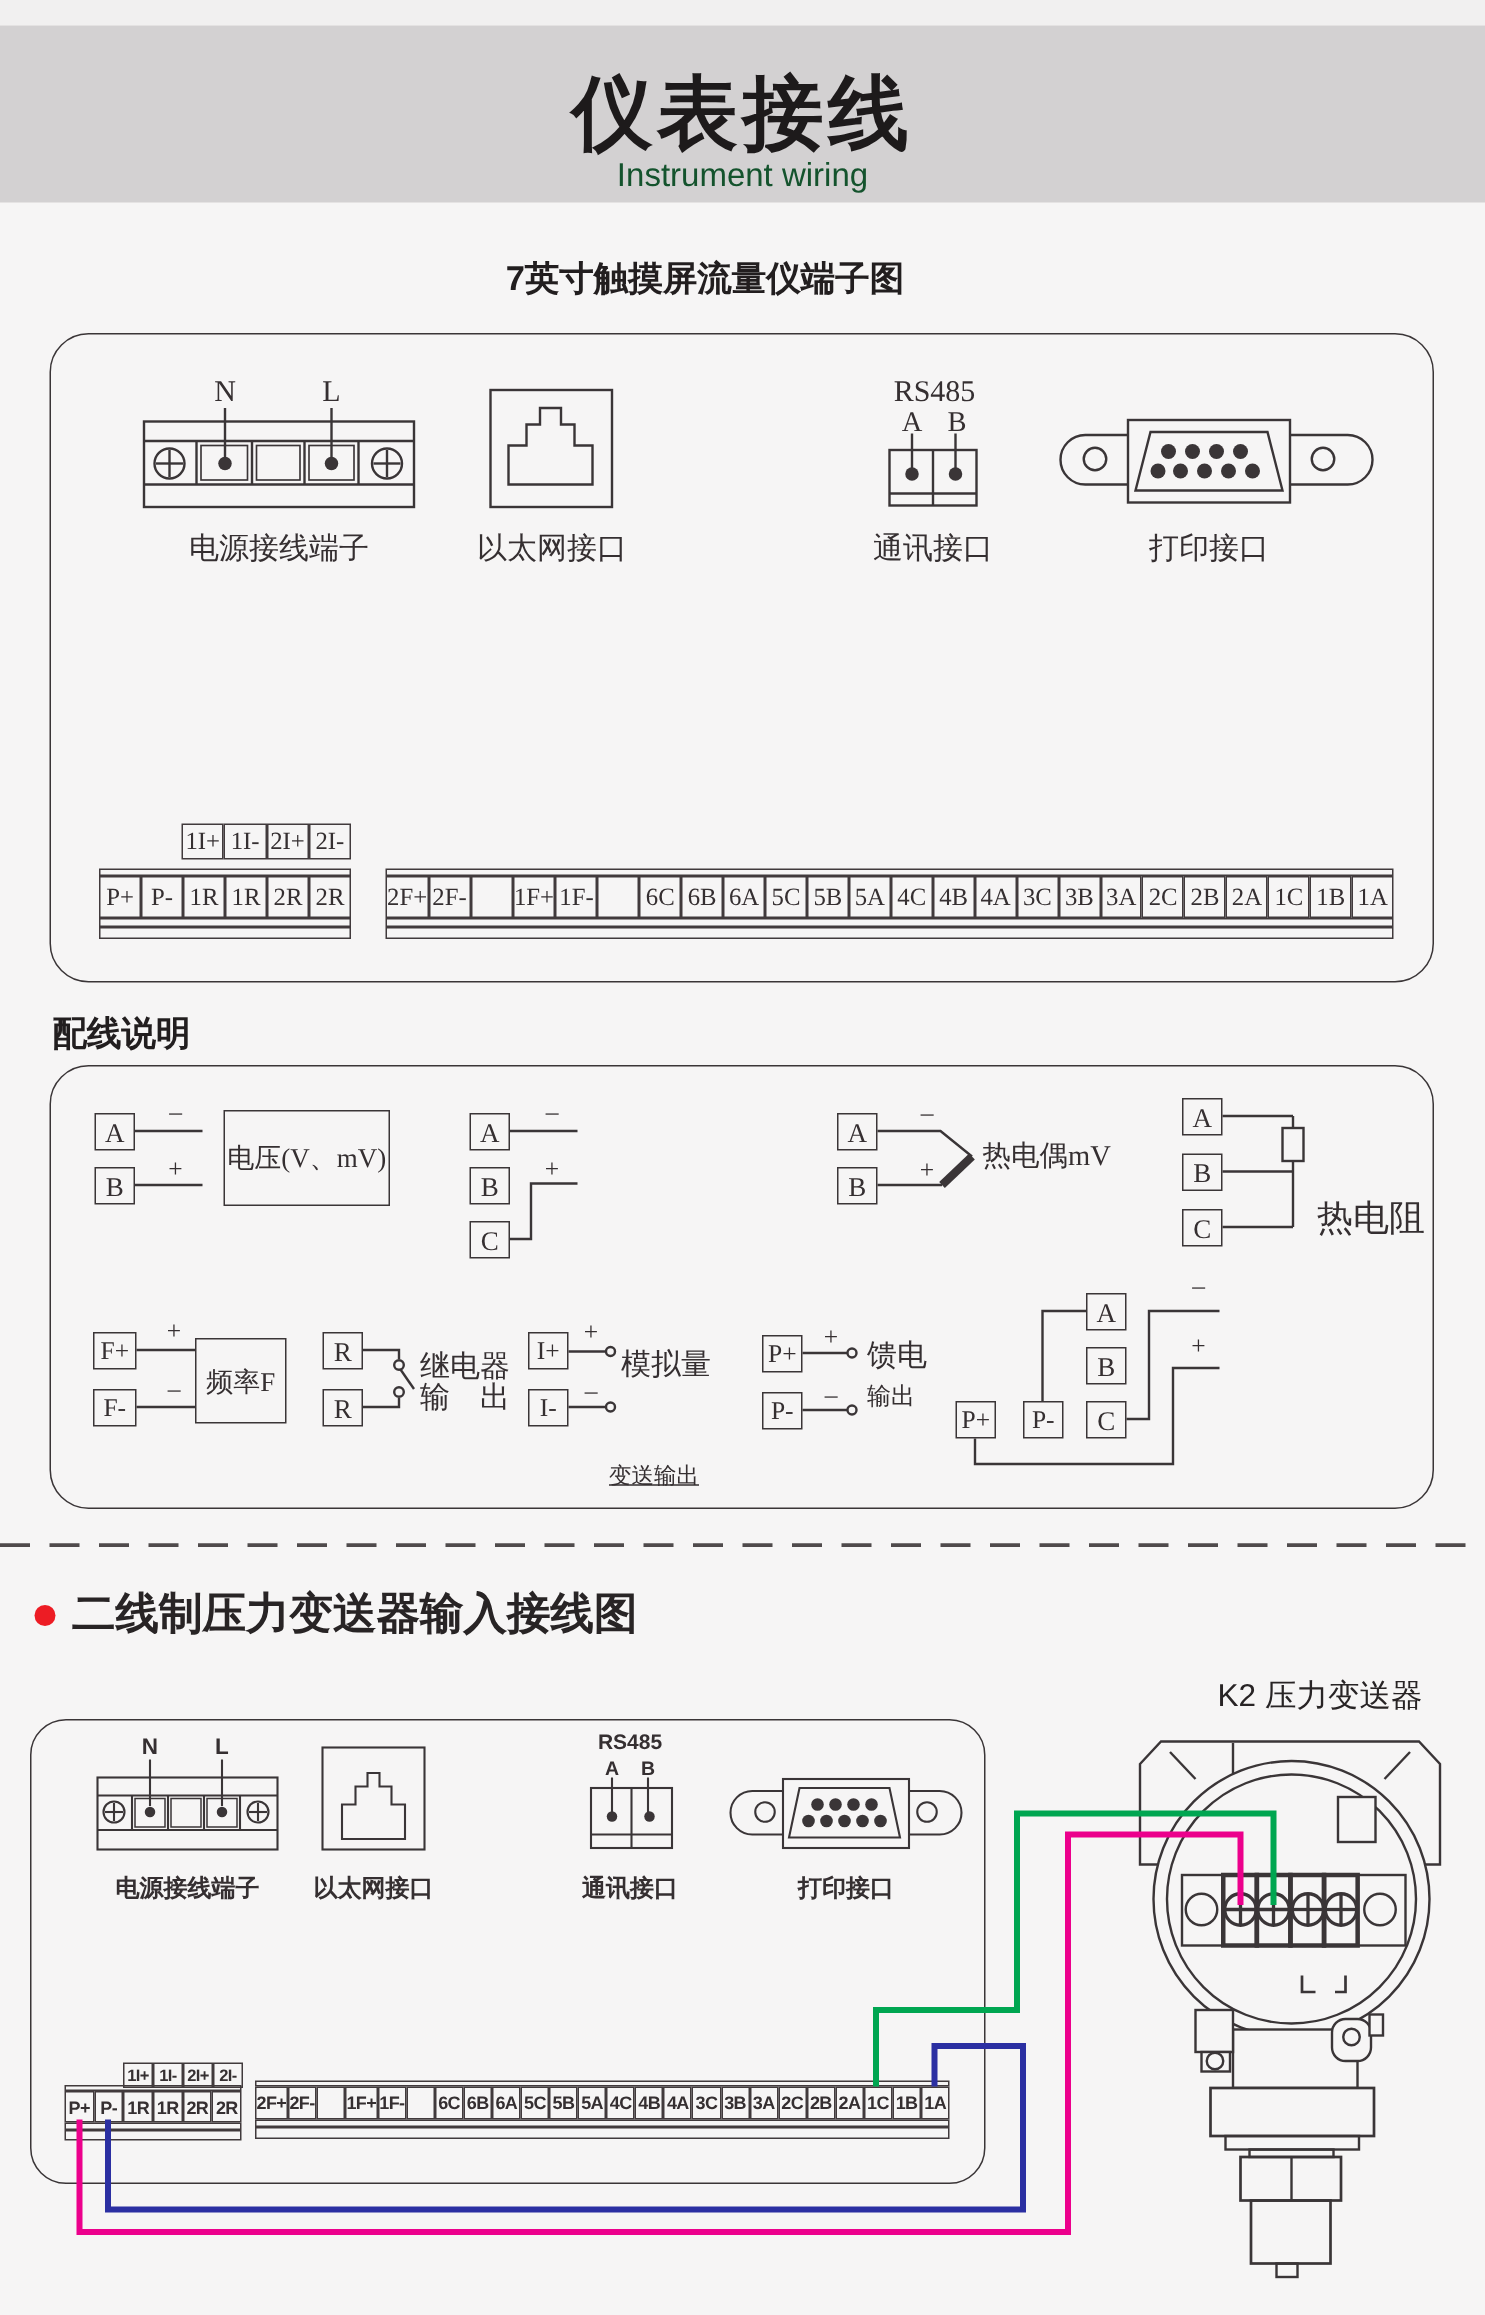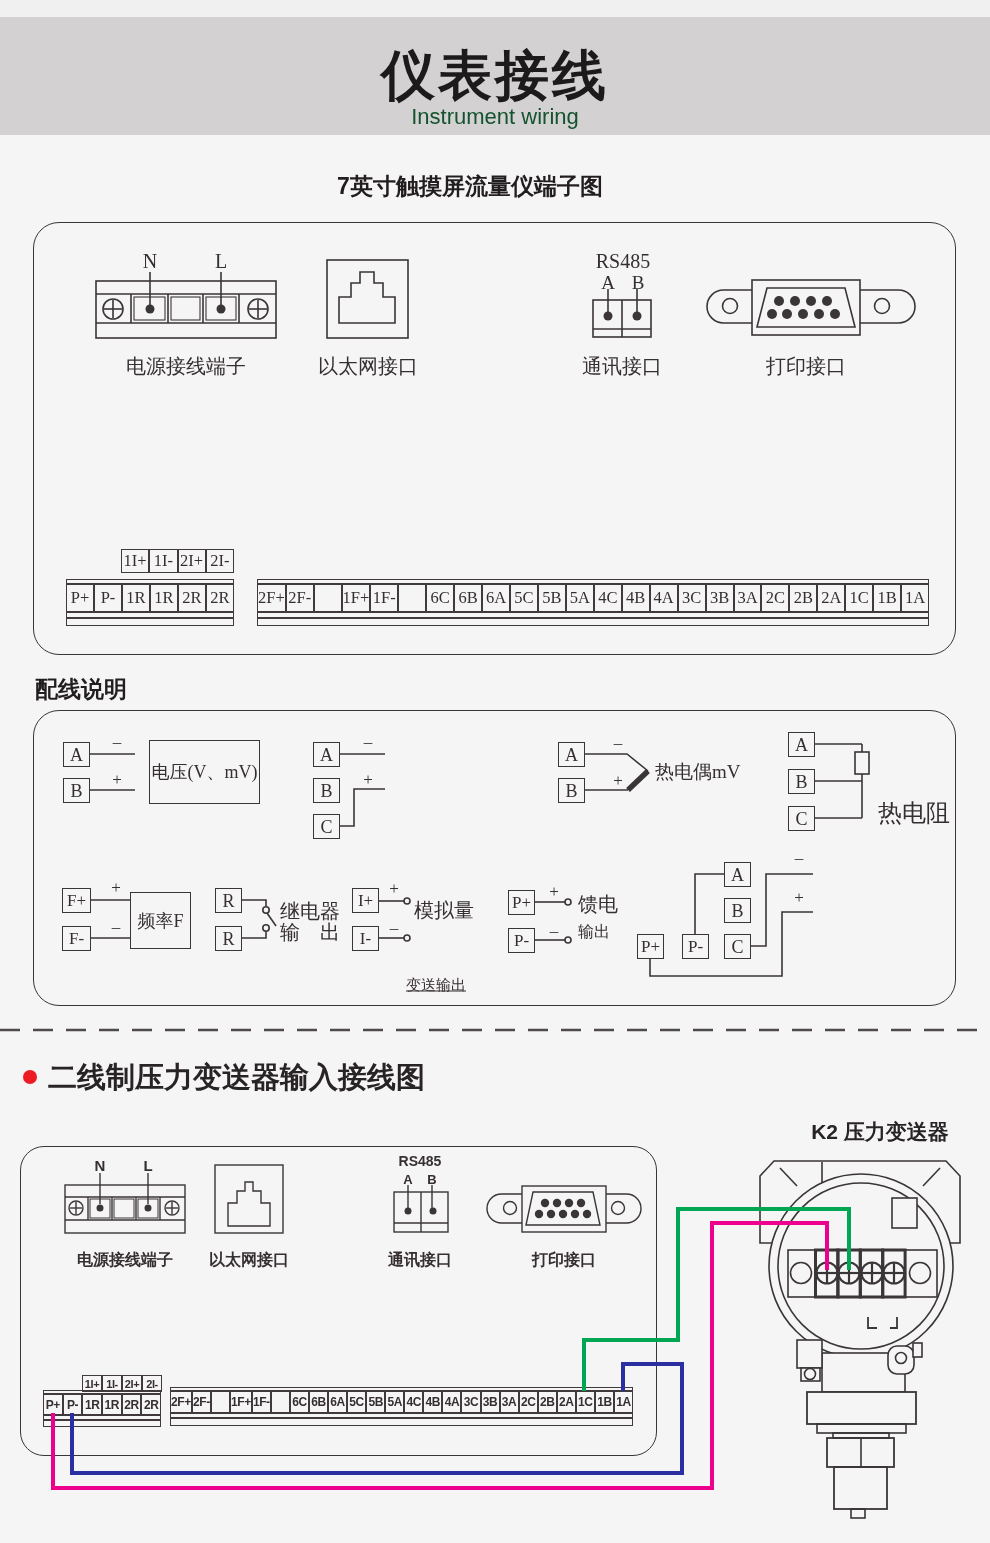--- a/index.html
+++ b/index.html
@@ -155,21 +155,21 @@
 
   <div class="abs tbox serif" style="left:724px;top:862px;width:27px;height:25px;font-size:18px;">A</div>
   <div class="abs tbox serif" style="left:724px;top:898px;width:27px;height:25px;font-size:18px;">B</div>
   <div class="abs tbox serif" style="left:724px;top:934px;width:27px;height:25px;font-size:18px;">C</div>
   <div class="abs tbox serif" style="left:637px;top:934px;width:27px;height:25px;font-size:17px;">P+</div>
   <div class="abs tbox serif" style="left:682px;top:934px;width:27px;height:25px;font-size:17px;">P-</div>
   <div class="abs cc serif" style="left:799px;top:857px;font-size:17px;">–</div>
   <div class="abs cc serif" style="left:799px;top:897px;font-size:17px;">+</div>
 
   <div class="abs cl sans" style="left:48px;top:1077px;font-size:29px;font-weight:700;color:#282425;">二线制压力变送器输入接线图</div>
-  <div class="abs cc sans" style="left:880px;top:1131px;font-size:21px;font-weight:700;color:#282425;">K2 压力变送器</div>
+  <div class="abs cc sans" style="left:880px;top:1131px;font-size:21px;font-weight:400;color:#282425;">K2 压力变送器</div>
 
   <div class="abs bxx" style="left:20px;top:1146px;width:637px;height:310px;border-radius:24px;border-width:1.4px;"></div>
 
   <div class="abs cc sans" style="left:100px;top:1165px;font-size:15px;font-weight:700;">N</div>
   <div class="abs cc sans" style="left:148px;top:1165px;font-size:15px;font-weight:700;">L</div>
   <div class="abs cc sans" style="left:125px;top:1260px;font-size:16px;font-weight:700;">电源接线端子</div>
   <div class="abs cc sans" style="left:249px;top:1260px;font-size:16px;font-weight:700;">以太网接口</div>
   <div class="abs cc sans" style="left:420px;top:1161px;font-size:14px;font-weight:700;">RS485</div>
   <div class="abs cc sans" style="left:408px;top:1179px;font-size:13px;font-weight:700;">A</div>
   <div class="abs cc sans" style="left:432px;top:1179px;font-size:13px;font-weight:700;">B</div>

